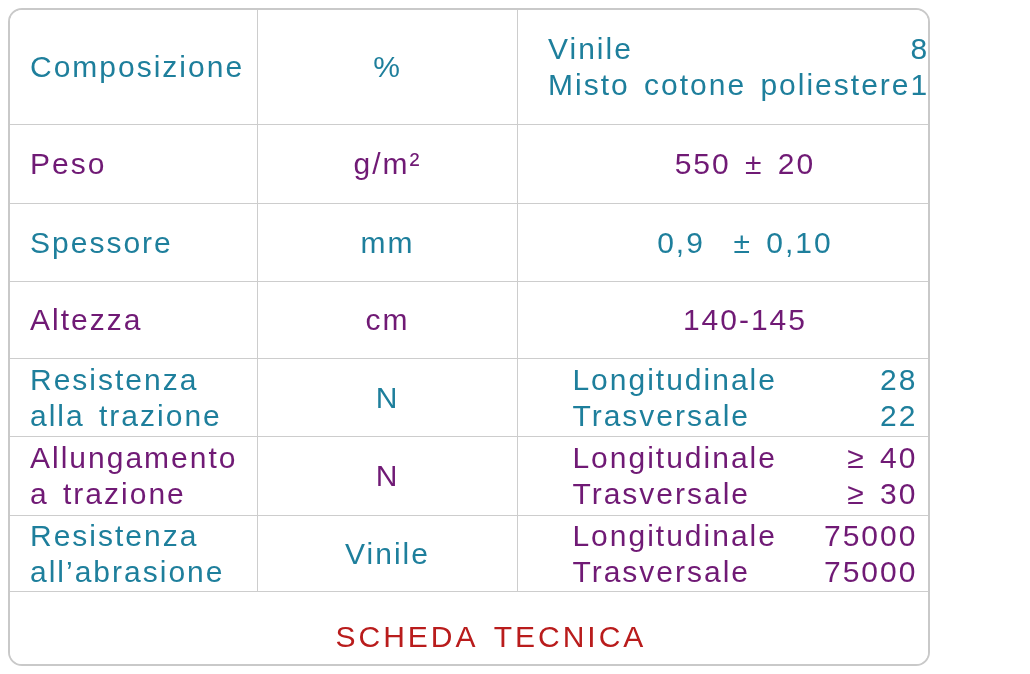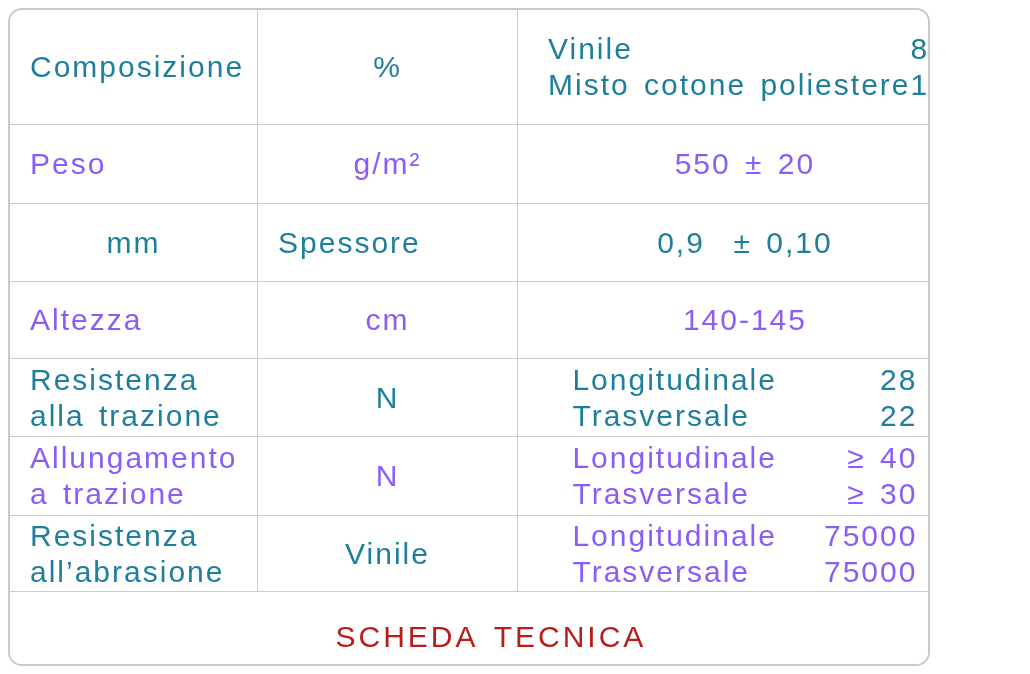--- a/index.html
+++ b/index.html
@@ -42,21 +42,21 @@
     border-right: 1px solid #cdcdcd;
     justify-content: center;
     text-align: center;
   }
   .c3 {
     flex-direction: column;
     justify-content: center;
     align-items: stretch;
   }
   .teal { color: #1e7f9c; }
-  .black { color: #8b5cf6; }
+  .black { color: #701a75; }
   .center-val {
     text-align: center;
     white-space: pre;
   }
   .lines { display: flex; flex-direction: column; }
   .lines.wide { margin: 0 24px 0 30px; }
   .lines.narrow { width: 345px; margin: 9px auto; }
   .pair {
     display: flex;
     justify-content: space-between;
@@ -98,22 +98,22 @@
         </div>
       </div>
     </div>
 
     <div class="cell c1 black bt">Peso</div>
     <div class="cell c2 black bt">g/m²</div>
     <div class="cell c3 black bt">
       <div class="center-val">550 ± 20</div>
     </div>
 
+    <div class="cell c1 teal bt">Spessore</div>
     <div class="cell c2 teal bt">mm</div>
-    <div class="cell c1 teal bt">Spessore</div>
     <div class="cell c3 teal bt">
       <div class="center-val">0,9  ± 0,10</div>
     </div>
 
     <div class="cell c1 black bt">Altezza</div>
     <div class="cell c2 black bt">cm</div>
     <div class="cell c3 black bt">
       <div class="center-val">140-145</div>
     </div>
 

